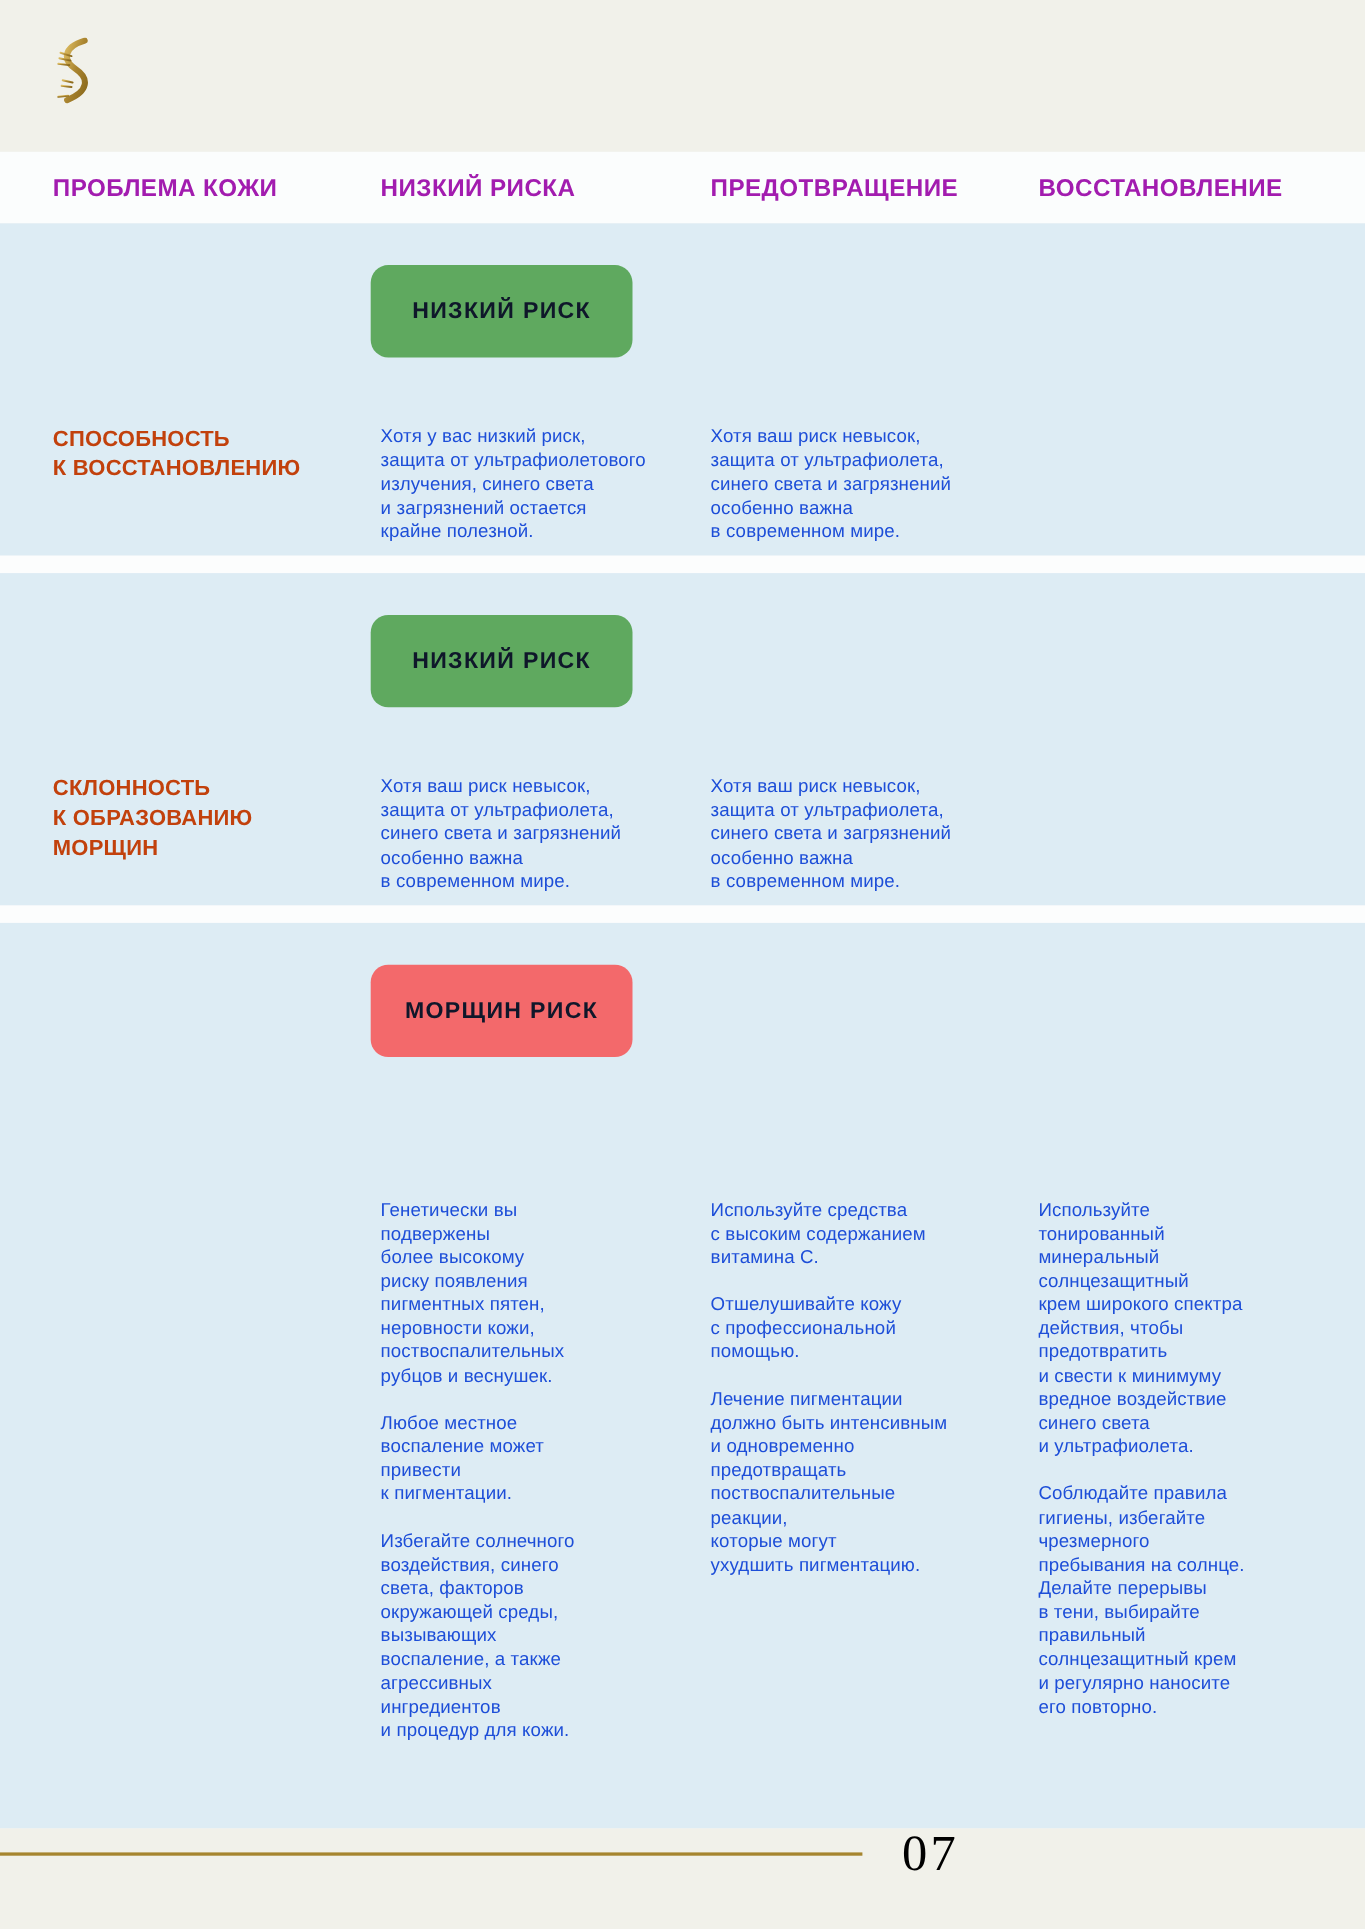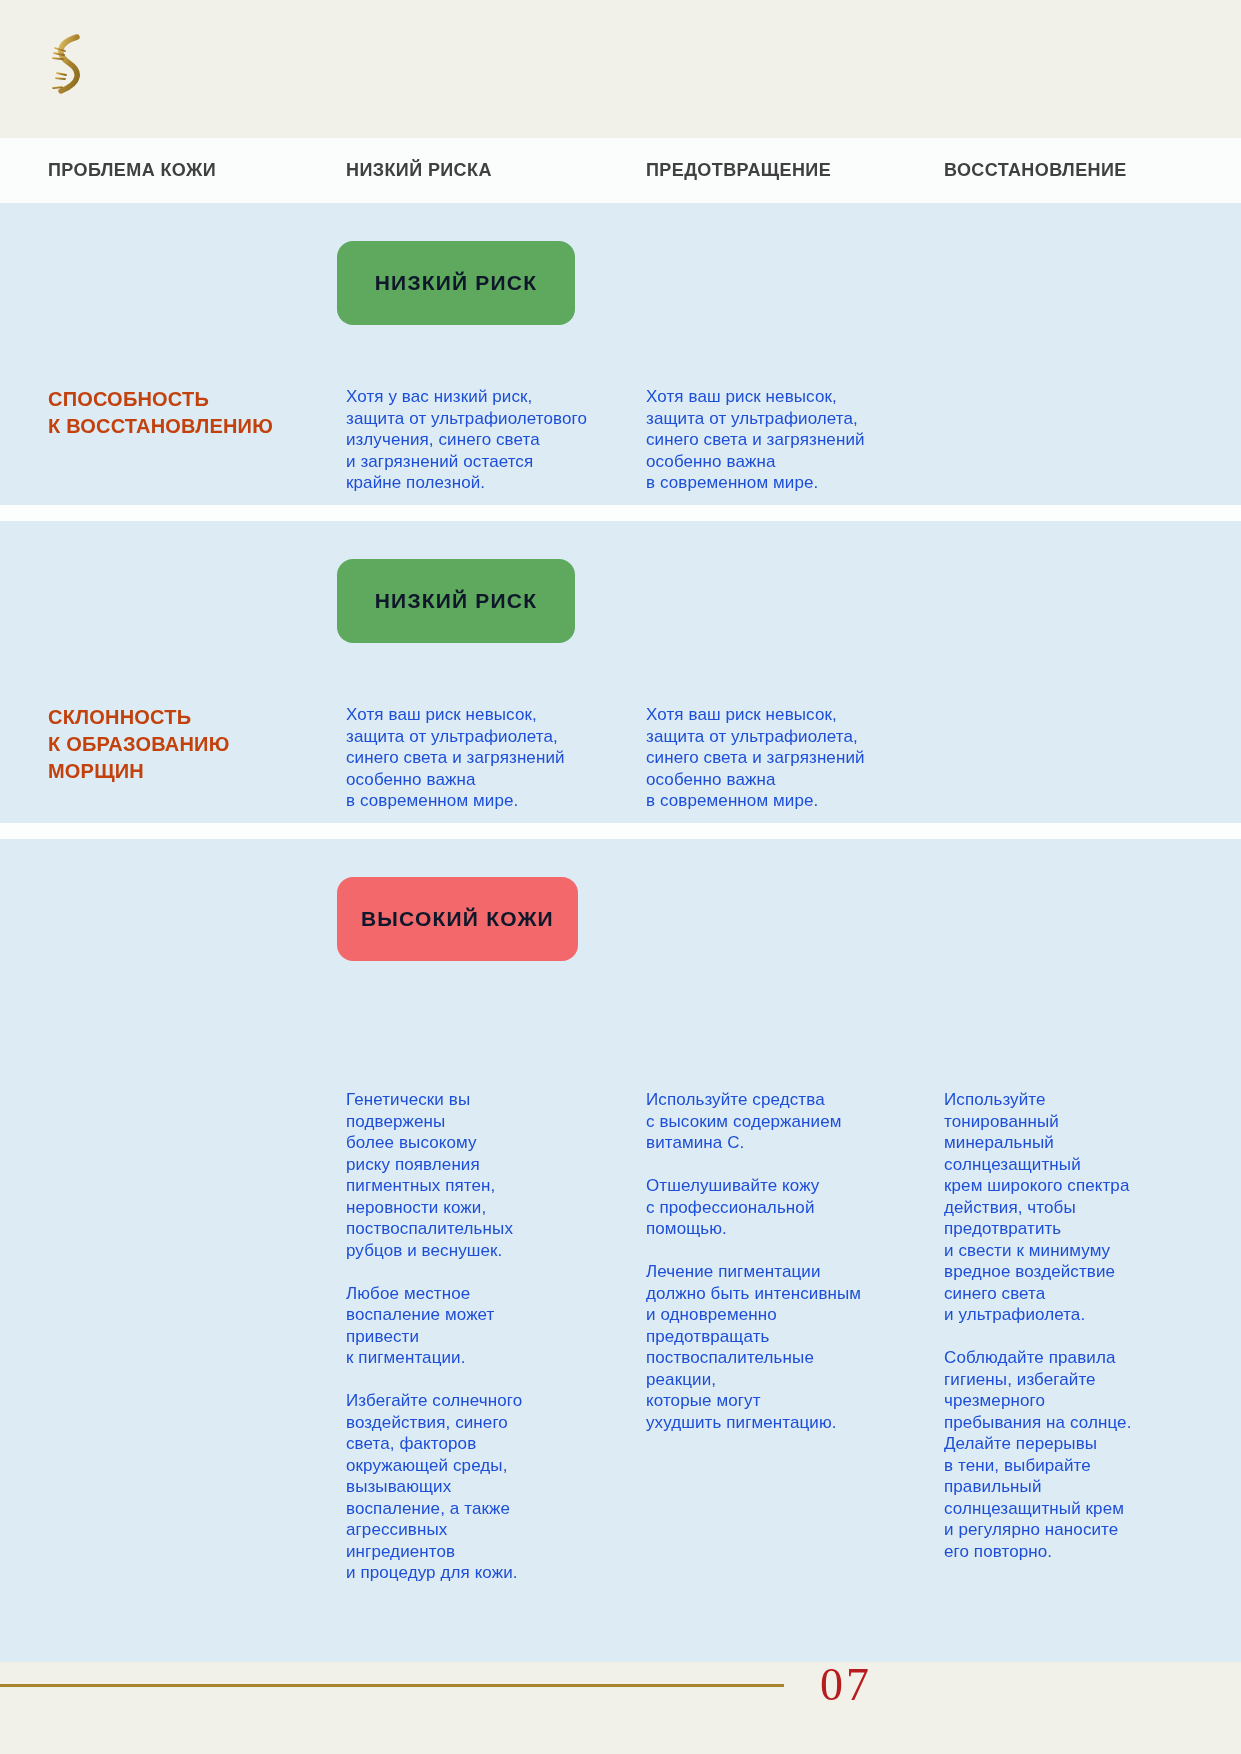--- a/index.html
+++ b/index.html
@@ -16,21 +16,21 @@
   .top-strip { position:relative; height:138px; }
   .logo { position:absolute; left:48px; top:34px; width:40px; height:64px; }
 
   
   .band {
     height:65px; background:#fbfdfd;
     display:grid; grid-template-columns:298px 300px 298px 1fr;
     padding:0 40px 0 48px; align-items:center;
   }
   .hcell {
-    font-size:18px; font-weight:700; color:#404040;
+    font-size:22px; font-weight:700; color:#a21caf;
     letter-spacing:.4px; white-space:nowrap;
   }
 
   
   .table-body { background:#fcfdfd; }
   .card {
     background:#ddecf4;
     display:grid; grid-template-columns:298px 300px 298px 1fr;
     grid-template-rows:auto auto;
     padding:38px 40px 0 48px;
@@ -60,21 +60,21 @@
     letter-spacing:.1px; white-space:pre-line;
   }
 
   
   .footer { position:relative; height:93px; }
   .footer-row { display:flex; align-items:center; height:46px; }
   .rule { width:784px; height:3px; background:#a6852e; }
   .page-num {
     margin-left:36px;
     font-family:"Liberation Serif", serif;
-    font-size:46px; line-height:1; color:#b91c1c; letter-spacing:3px;
+    font-size:46px; line-height:1; color:#000000; letter-spacing:3px;
   }
 </style>
 </head>
 <body>
 
 <div class="page">
 
   <div class="top-strip">
     <svg class="logo" viewBox="0 0 40 64" xmlns="http://www.w3.org/2000/svg">
       <defs>
@@ -140,21 +140,21 @@
       <div class="cell c3 cell-text">Хотя ваш риск невысок,
 защита от ультрафиолета,
 синего света и загрязнений
 особенно важна
 в современном мире.</div>
       <div class="cell c4 cell-text"></div>
     </section>
 
     <section class="card card-l">
       <div class="badge-cell">
-        <span class="badge" style="background: rgb(243, 105, 107);">ВЫСОКИЙ КОЖИ</span>
+        <span class="badge" style="background: rgb(243, 105, 107);">МОРЩИН РИСК</span>
       </div>
       <div class="cell c2 cell-text">Генетически вы
 подвержены
 более высокому
 риску появления
 пигментных пятен,
 неровности кожи,
 поствоспалительных
 рубцов и веснушек.
 

